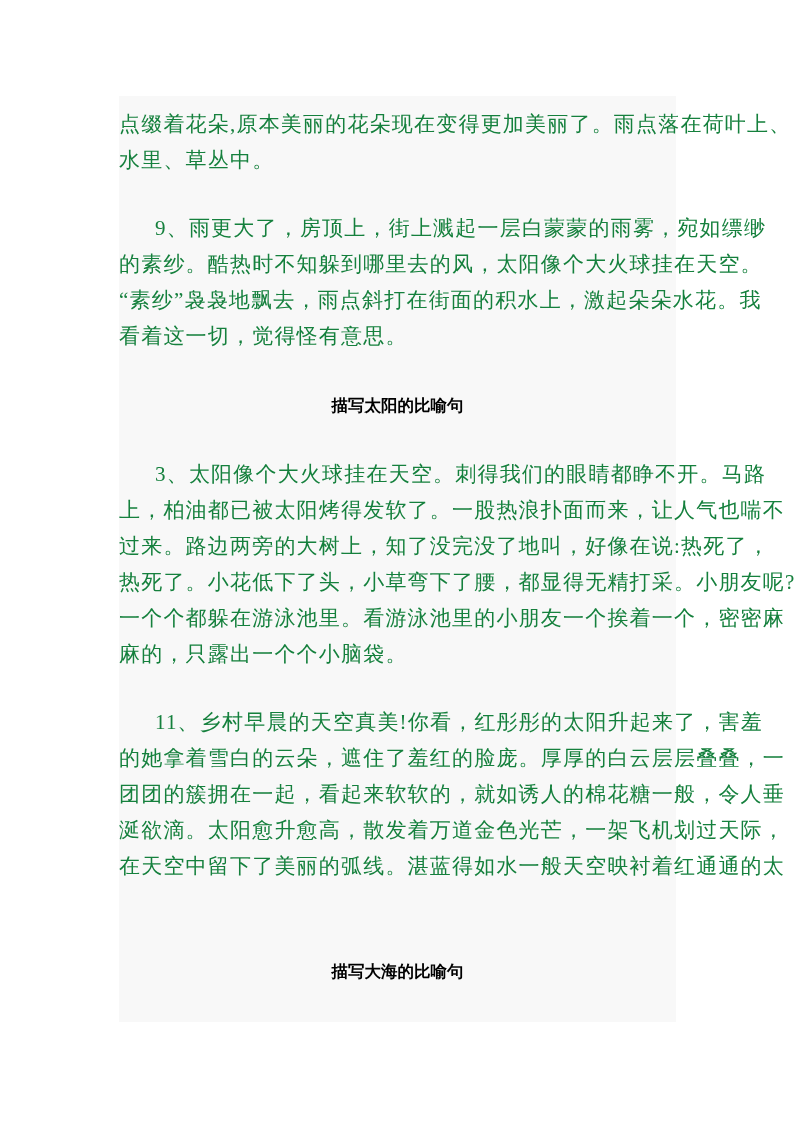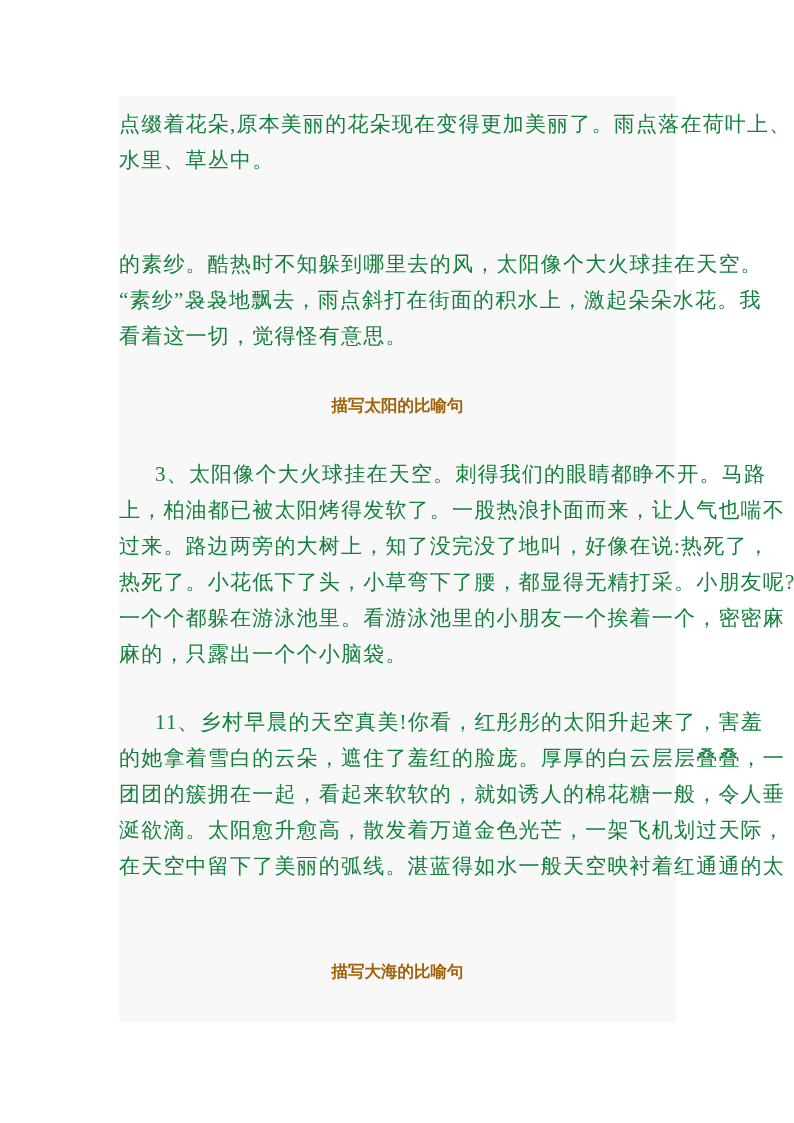--- a/index.html
+++ b/index.html
@@ -22,32 +22,33 @@
     line-height: 20px;
   }
   .indent { padding-left: 36px; box-sizing: border-box; }
   .heading {
     position: absolute;
     left: 0; width: 557px;
     text-align: center;
     font-family: "DejaVu Sans", "Liberation Sans", sans-serif;
     font-weight: bold;
     font-size: 16.5px;
-    color: #a16207;
+    color: #000000;
     line-height: 20px;
   }
 </style>
 </head>
 <body>
 
 <div class="page">
 
   <div class="line" style="top:18px">点缀着花朵,原本美丽的花朵现在变得更加美丽了。雨点落在荷叶上、</div>
   <div class="line" style="top:54px">水里、草丛中。</div>
 
+  <div class="line indent" style="top:122px">9、雨更大了，房顶上，街上溅起一层白蒙蒙的雨雾，宛如缥缈</div>
   <div class="line" style="top:158px">的素纱。酷热时不知躲到哪里去的风，太阳像个大火球挂在天空。</div>
   <div class="line" style="top:194px">“素纱”袅袅地飘去，雨点斜打在街面的积水上，激起朵朵水花。我</div>
   <div class="line" style="top:230px">看着这一切，觉得怪有意思。</div>
 
   <div class="heading" style="top:300px">描写太阳的比喻句</div>
 
   <div class="line indent" style="top:368px">3、太阳像个大火球挂在天空。刺得我们的眼睛都睁不开。马路</div>
   <div class="line" style="top:404px">上，柏油都已被太阳烤得发软了。一股热浪扑面而来，让人气也喘不</div>
   <div class="line" style="top:440px">过来。路边两旁的大树上，知了没完没了地叫，好像在说:热死了，</div>
   <div class="line" style="top:512px">一个个都躲在游泳池里。看游泳池里的小朋友一个挨着一个，密密麻</div>

